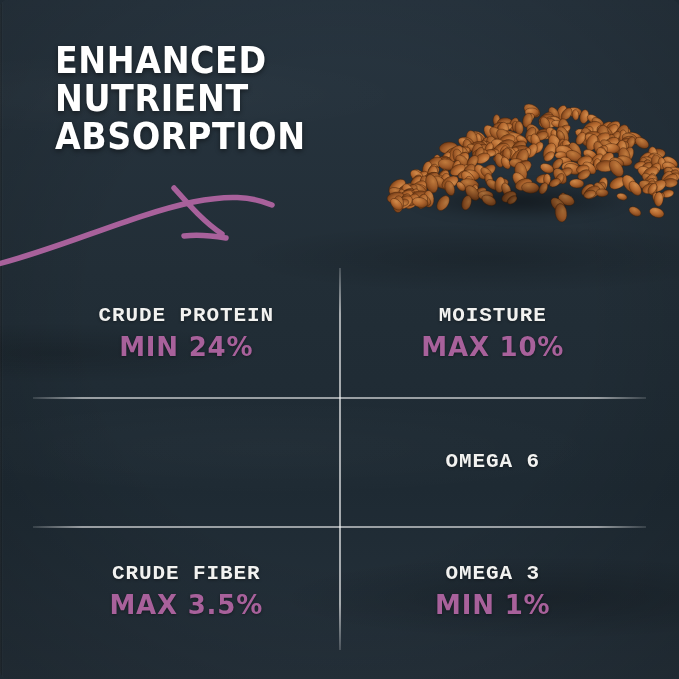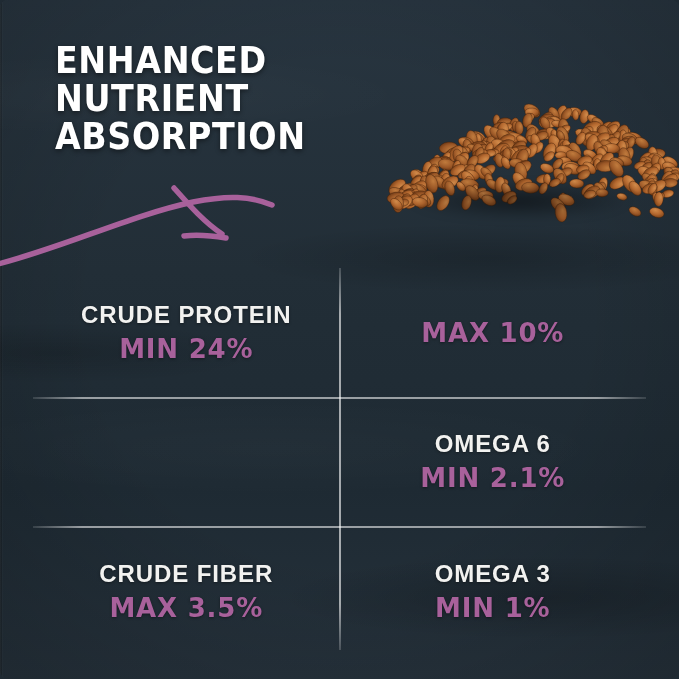--- a/index.html
+++ b/index.html
@@ -103,23 +103,23 @@
   .cell {
     position: relative;
     display: flex;
     flex-direction: column;
     align-items: center;
     justify-content: center;
     gap: 5px;
   }
   .cell-label {
     color: #f2f2f0;
-    font-family: Liberation Sans, sans-serif;
+    font-family: Liberation Mono, monospace;
     font-weight: 700;
-    font-size: 24px;
+    font-size: 21px;
     letter-spacing: 0.9px;
     text-transform: uppercase;
     text-shadow: 0 1px 3px rgba(0,0,0,0.4);
   }
   .cell-value {
     color: #a8619b;
     font-family: "DejaVu Sans", sans-serif;
     font-weight: 800;
     font-size: 26px;
     letter-spacing: 0.8px;
@@ -526,27 +526,27 @@
   <div class="divider div-v"></div>
   <div class="divider div-h1"></div>
   <div class="divider div-h2"></div>
 
   <div class="table">
     <div class="cell">
       <div class="cell-label">CRUDE PROTEIN</div>
       <div class="cell-value">MIN 24%</div>
     </div>
     <div class="cell">
+      <div class="cell-label">MOISTURE</div>
       <div class="cell-value">MAX 10%</div>
     </div>
     <div class="cell">
     </div>
     <div class="cell">
       <div class="cell-label">OMEGA 6</div>
-      <div class="cell-value">MIN 2.1%</div>
     </div>
     <div class="cell">
       <div class="cell-label">CRUDE FIBER</div>
       <div class="cell-value">MAX 3.5%</div>
     </div>
     <div class="cell">
       <div class="cell-label">OMEGA 3</div>
       <div class="cell-value">MIN 1%</div>
     </div>
   </div>

